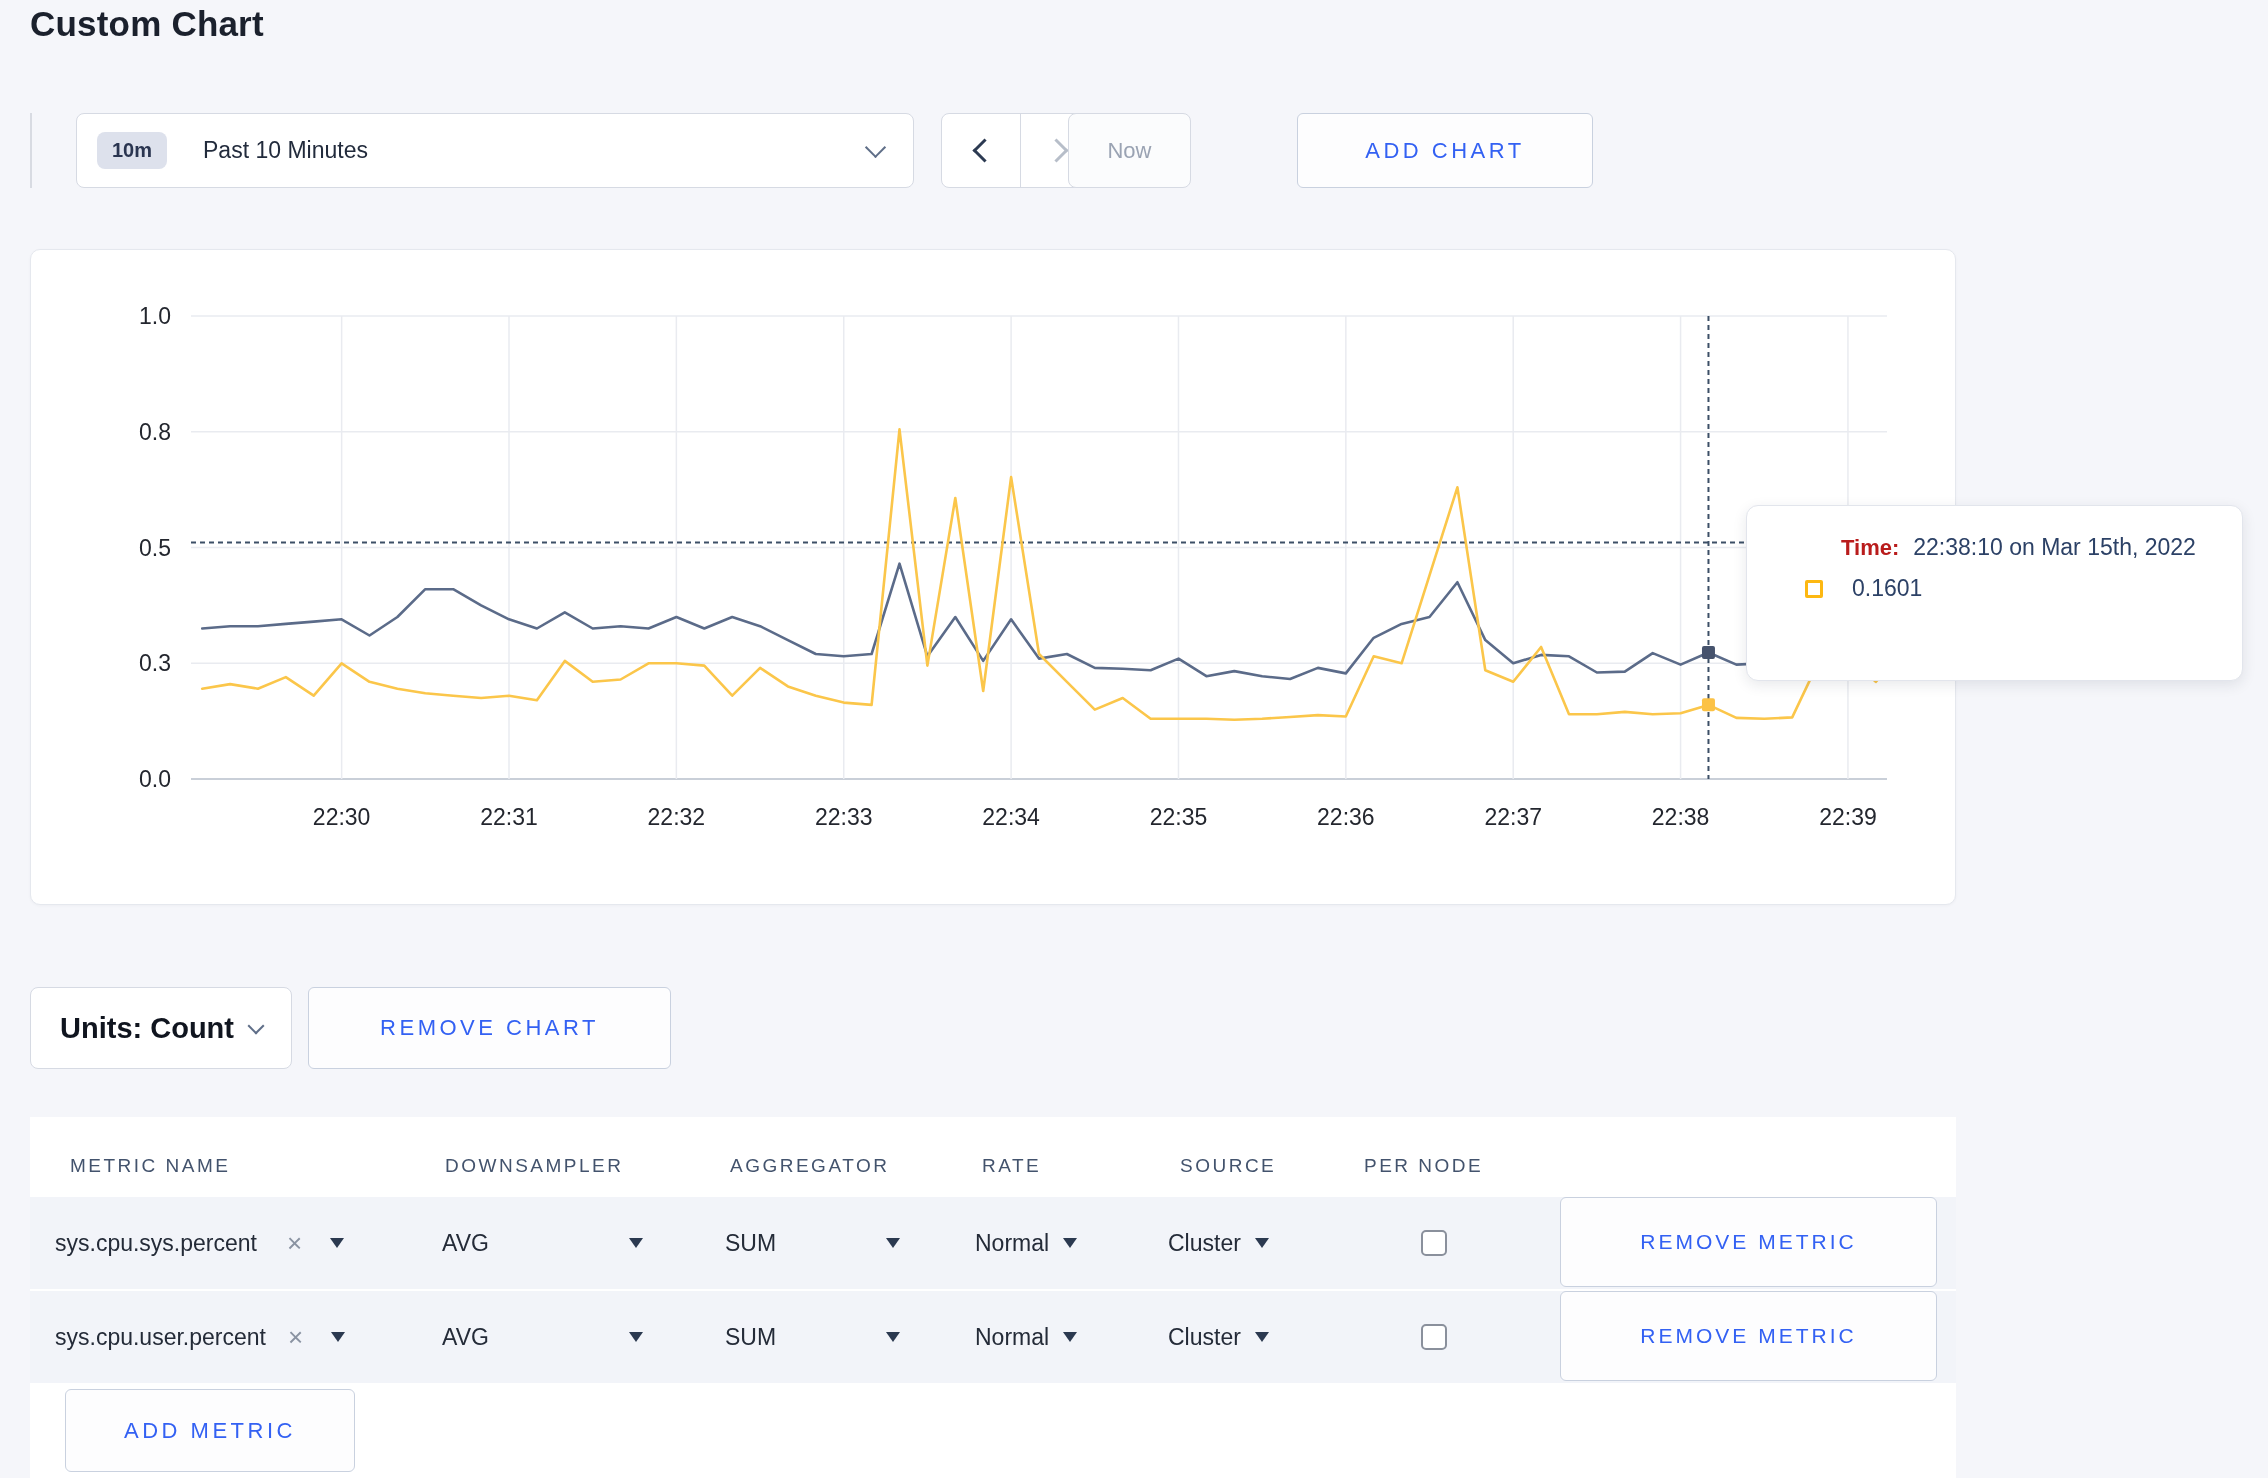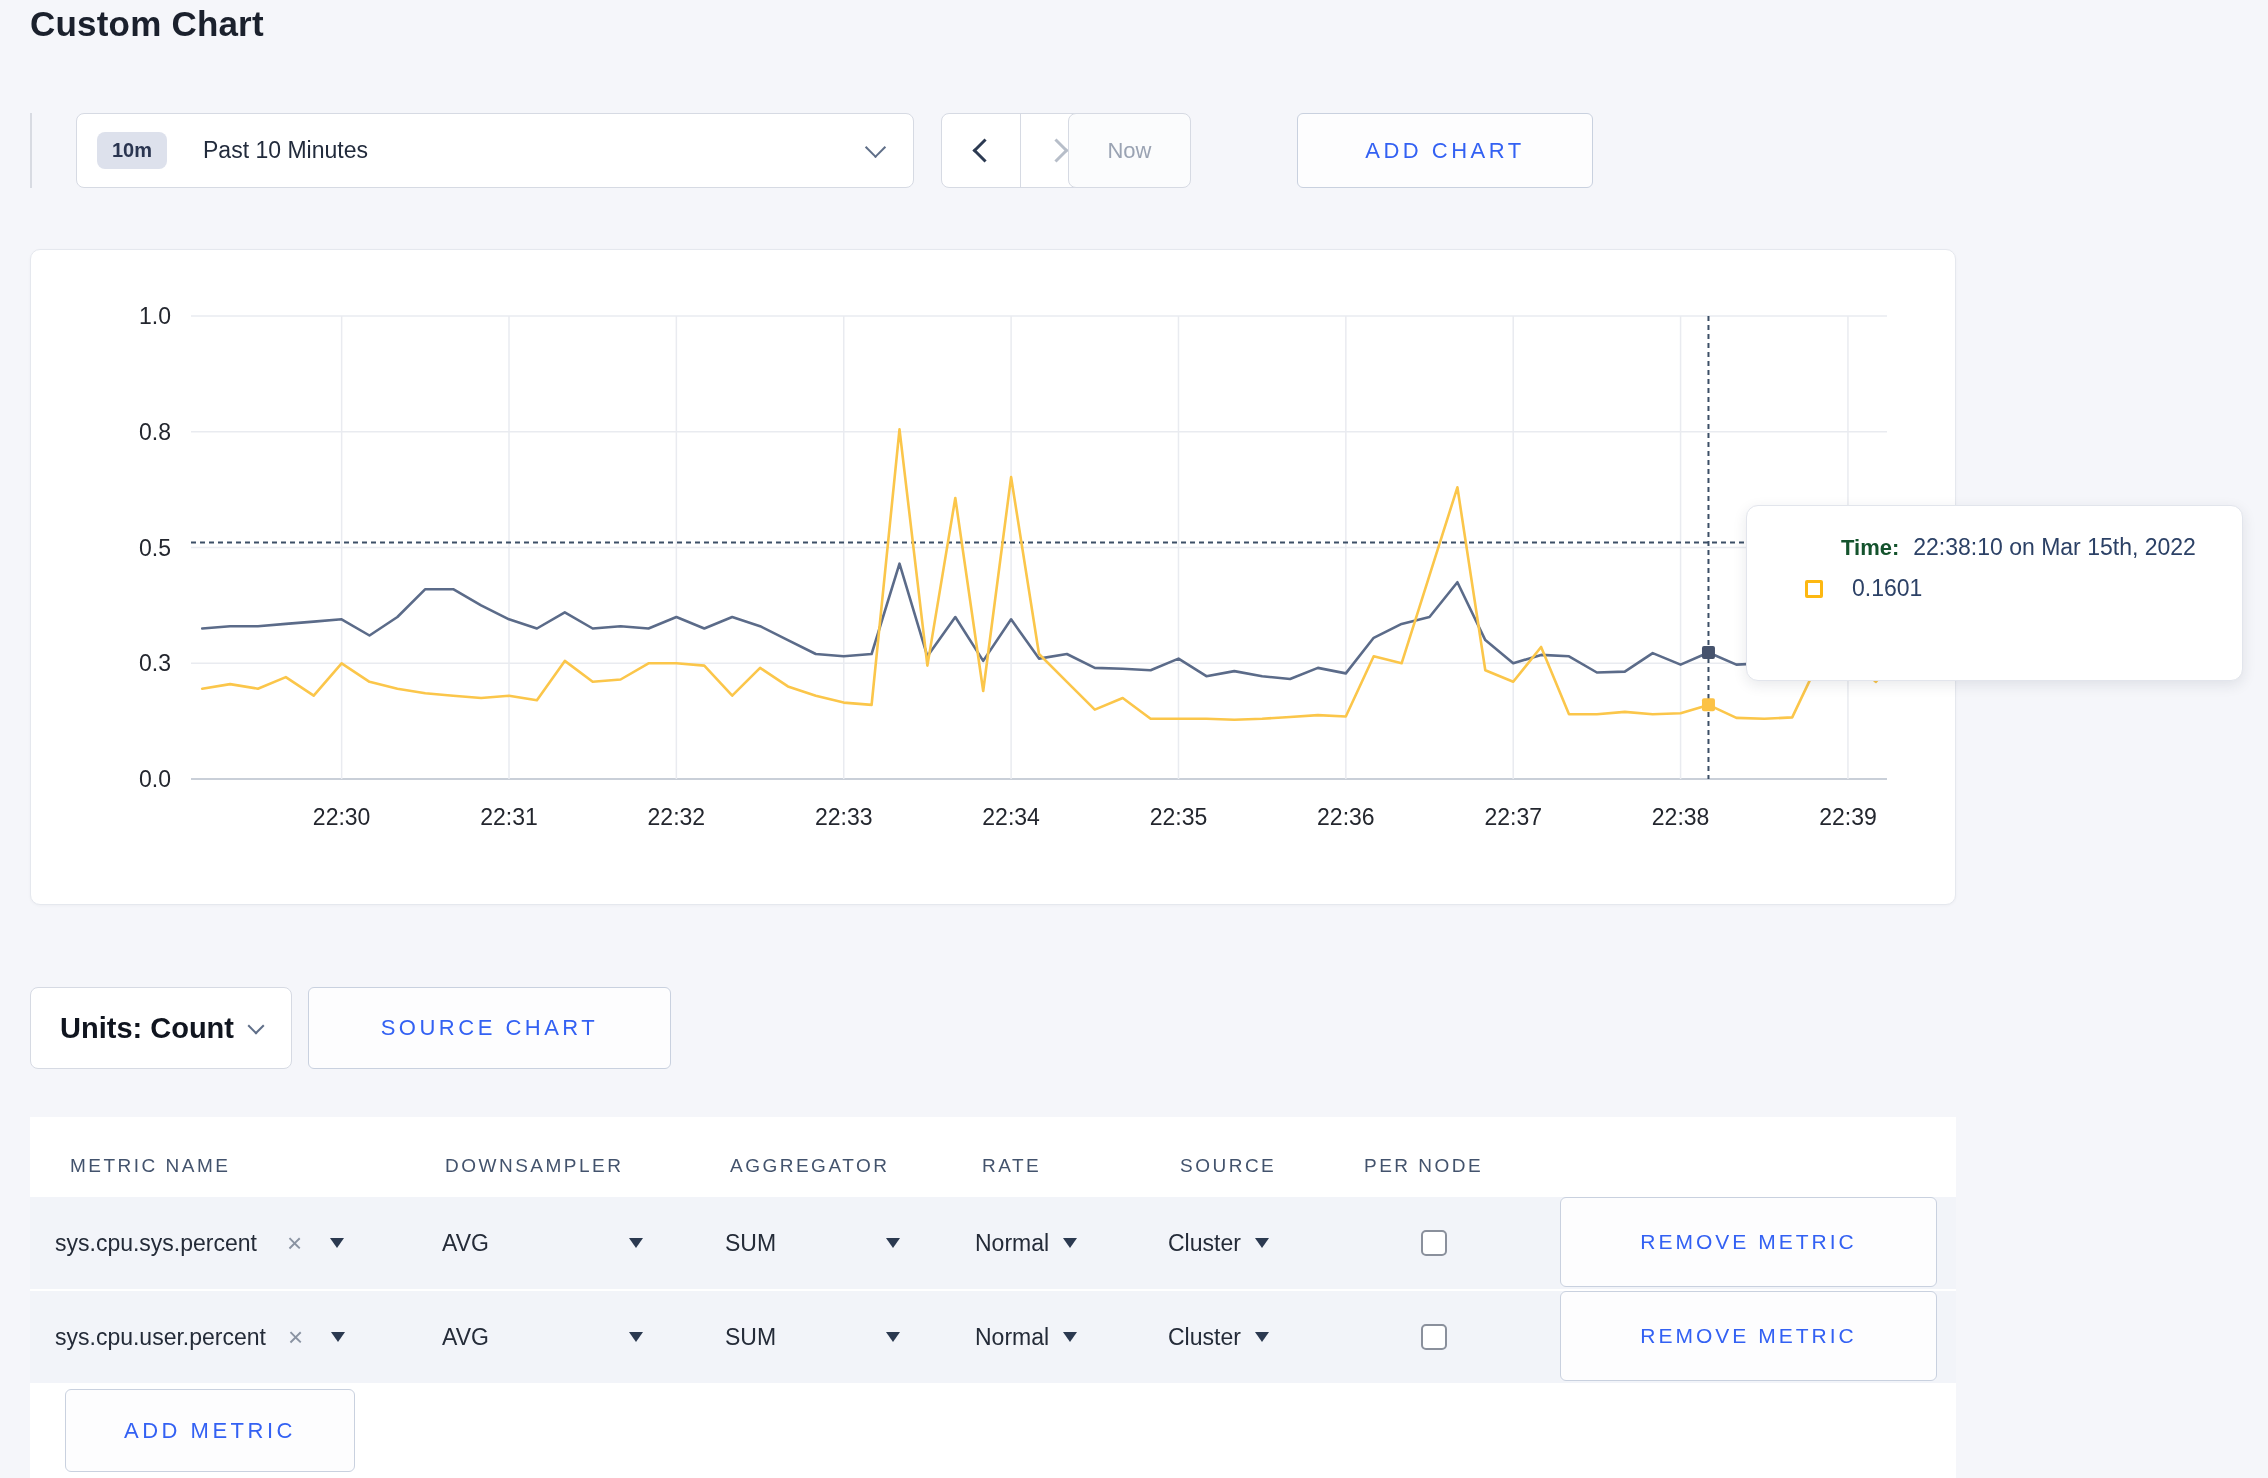--- a/index.html
+++ b/index.html
@@ -33,21 +33,21 @@
   #add-chart-button { left:1297px; top:113px; width:296px; height:75px; font-size:22px; }
 
   
   #chart-card { left:30px; top:249px; width:1926px; height:656px; background:#ffffff; border:1.5px solid #e5e8ee; border-radius:10px; box-shadow:0 1px 3px rgba(40,50,70,.04); }
   #chart-svg { position:absolute; left:0; top:0; }
 
   
   #chart-tooltip { left:1715px; top:255px; width:497px; height:176px; background:#ffffff; border:1.5px solid #e2e5ec; border-radius:12px; box-shadow:0 4px 14px rgba(30,40,60,.10); padding:28px 0 0 58px; z-index:5; }
   .tt-row { display:flex; align-items:center; margin-bottom:14px; }
   #tt-time-row { margin-left:36px; }
-  .tt-label { font-size:22px; font-weight:bold; color:#14532d; }
+  .tt-label { font-size:22px; font-weight:bold; color:#b91c1c; }
   .tt-value { font-size:23px; color:#2c4166; margin-left:14px; }
   .tt-swatch { width:18px; height:18px; border:3.5px solid; border-radius:2px; background:#fff; margin-right:15px; flex:0 0 auto; }
 
   
   #units-button { left:30px; top:987px; width:262px; height:82px; justify-content:center; font-size:29px; font-weight:bold; color:#10151f; cursor:pointer; gap:16px; }
   #units-button .chev { position:static; margin:0 0 0 0; width:12px; height:12px; margin-top:-5px; }
   #remove-chart-button { left:308px; top:987px; width:363px; height:82px; font-size:22px; }
 
   
   #metrics-panel { left:30px; top:1117px; width:1926px; height:361px; background:#ffffff; }
@@ -139,21 +139,21 @@
       <span class="tt-swatch" id="sw1" style="border-color: rgb(253, 184, 18);"></span>
       <span class="tt-value">0.1601</span>
     </div>
   </div>
 </div>
 
 <div class="abs ctl" id="units-button">
   <span>Units: Count</span>
   <span class="chev"></span>
 </div>
-<div class="abs blue-btn" id="remove-chart-button">SOURCE CHART</div>
+<div class="abs blue-btn" id="remove-chart-button">REMOVE CHART</div>
 
 <div class="abs" id="metrics-panel">
   <div class="th" style="left:40px">METRIC NAME</div>
   <div class="th" style="left:415px">DOWNSAMPLER</div>
   <div class="th" style="left:700px">AGGREGATOR</div>
   <div class="th" style="left:952px">RATE</div>
   <div class="th" style="left:1150px">SOURCE</div>
   <div class="th" style="left:1334px">PER NODE</div>
 
   <div class="trow" id="row-0">

